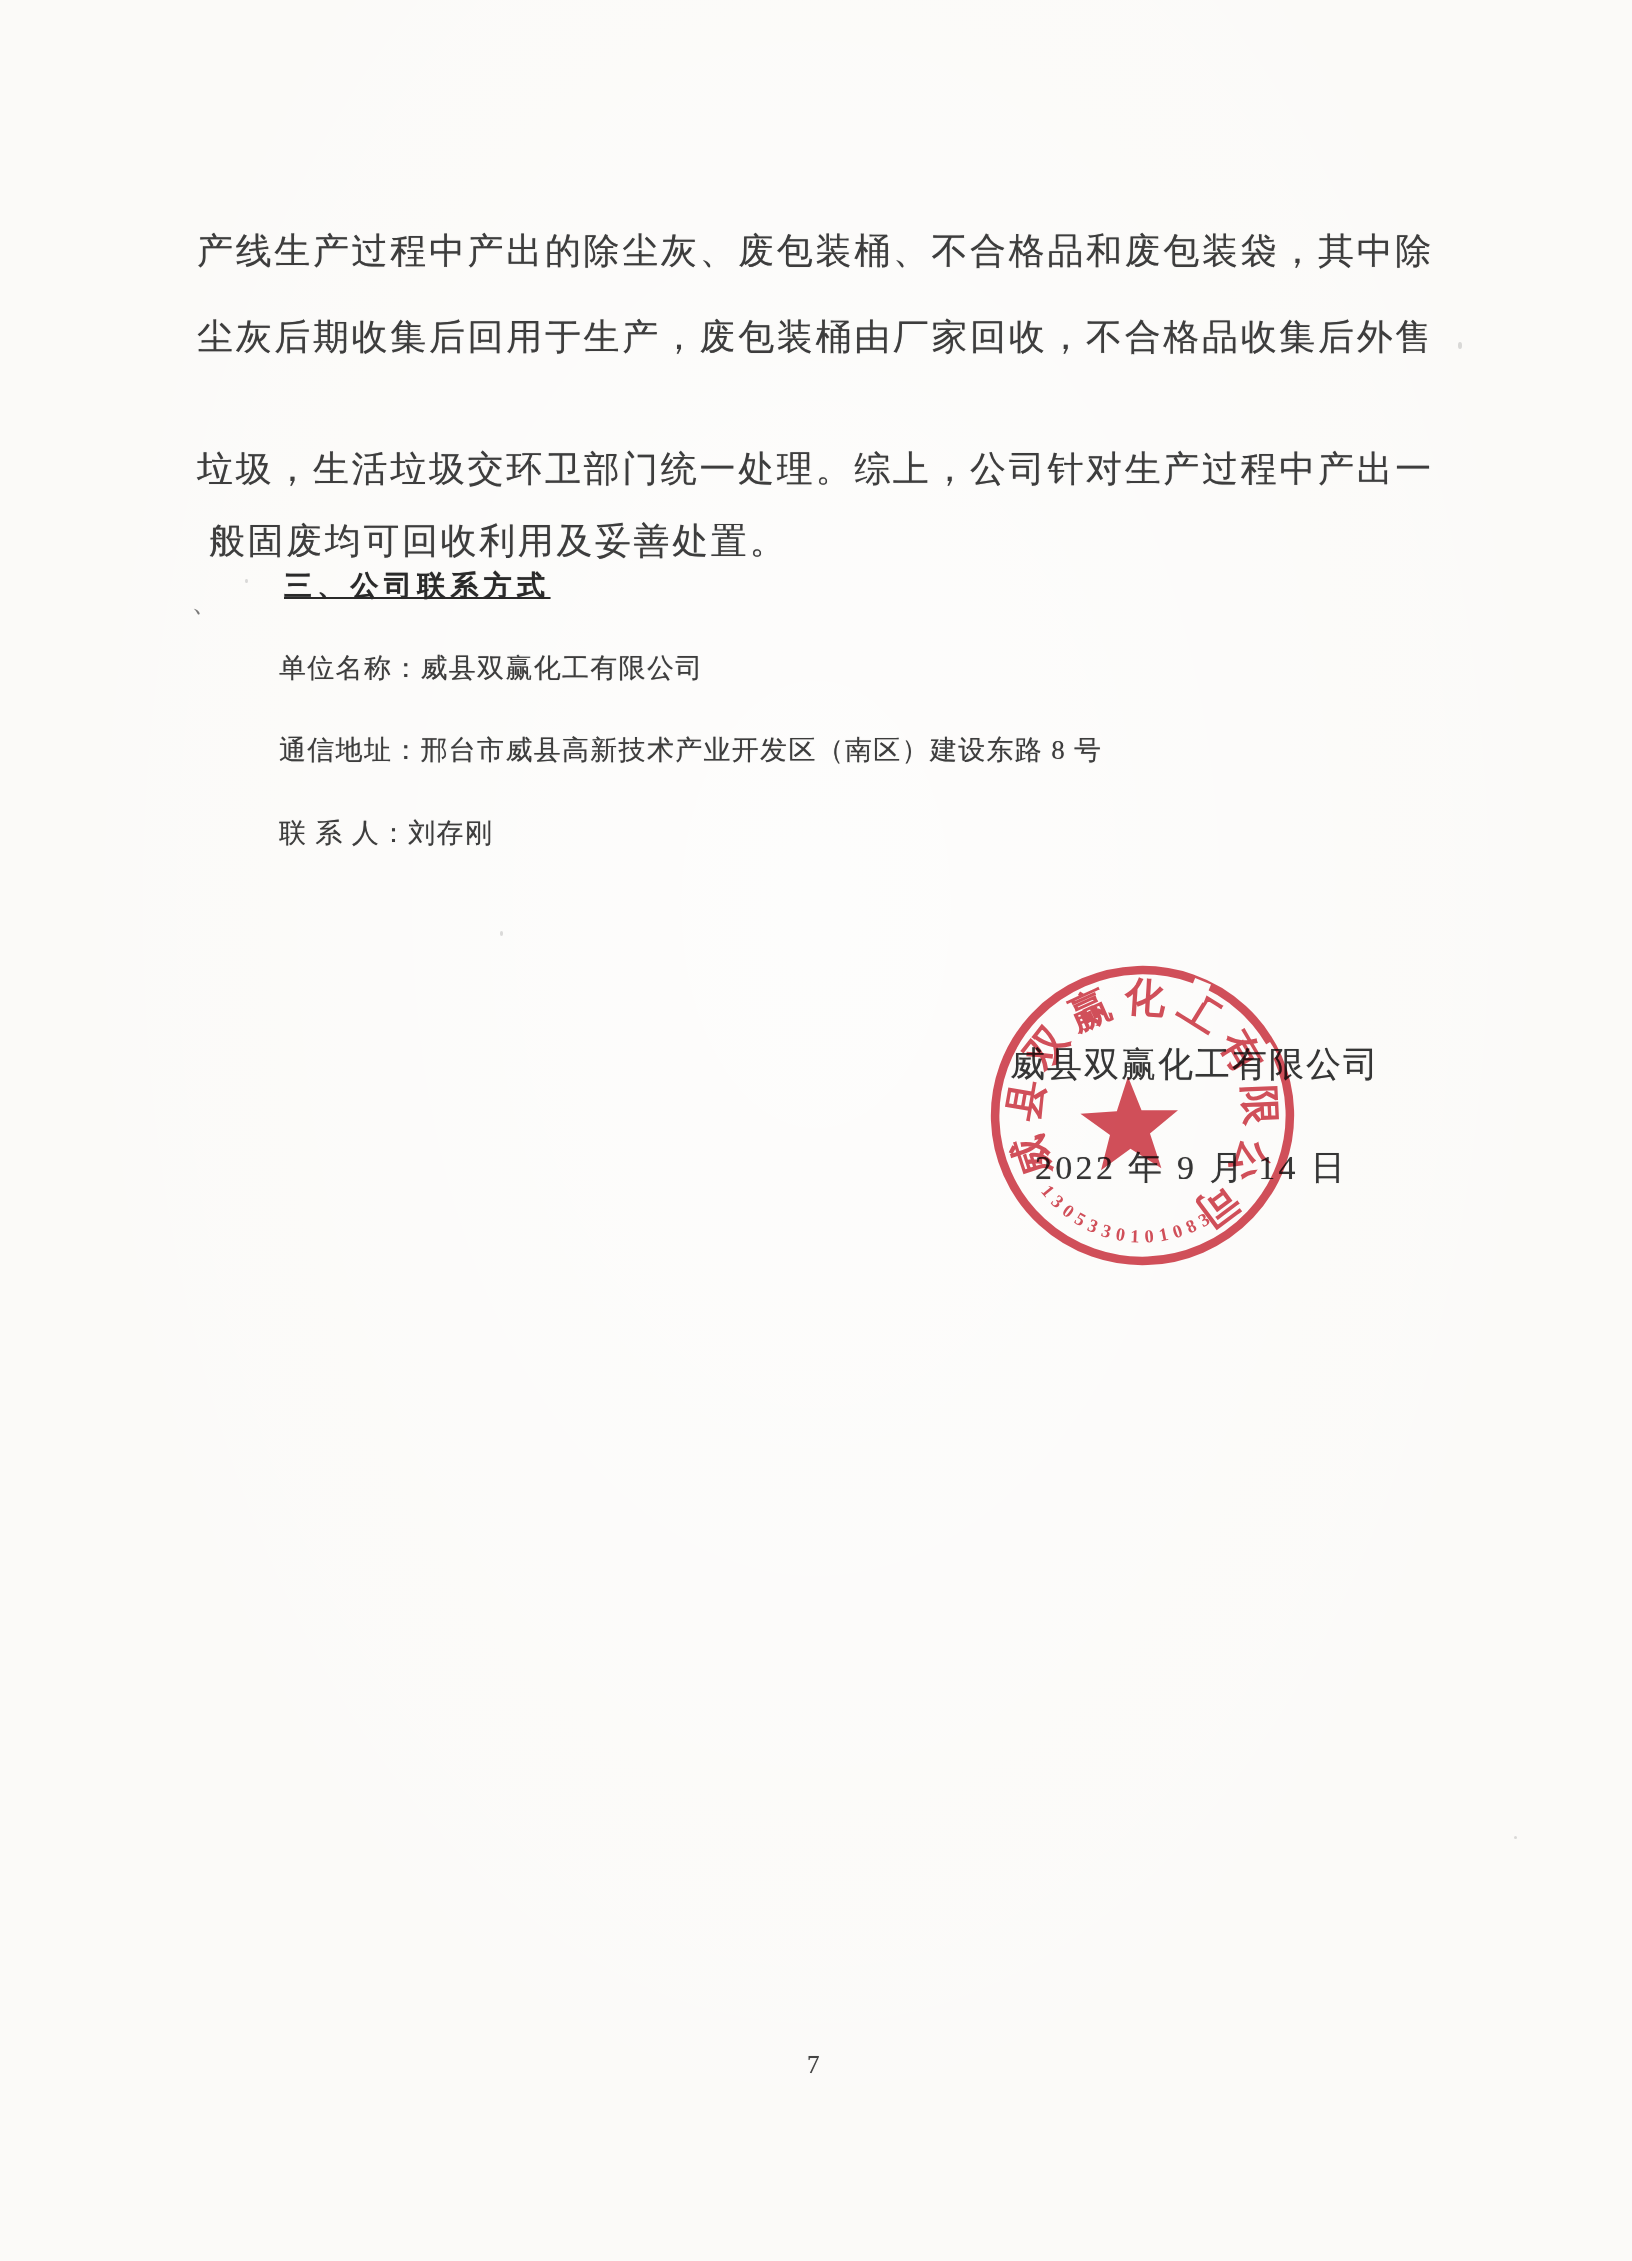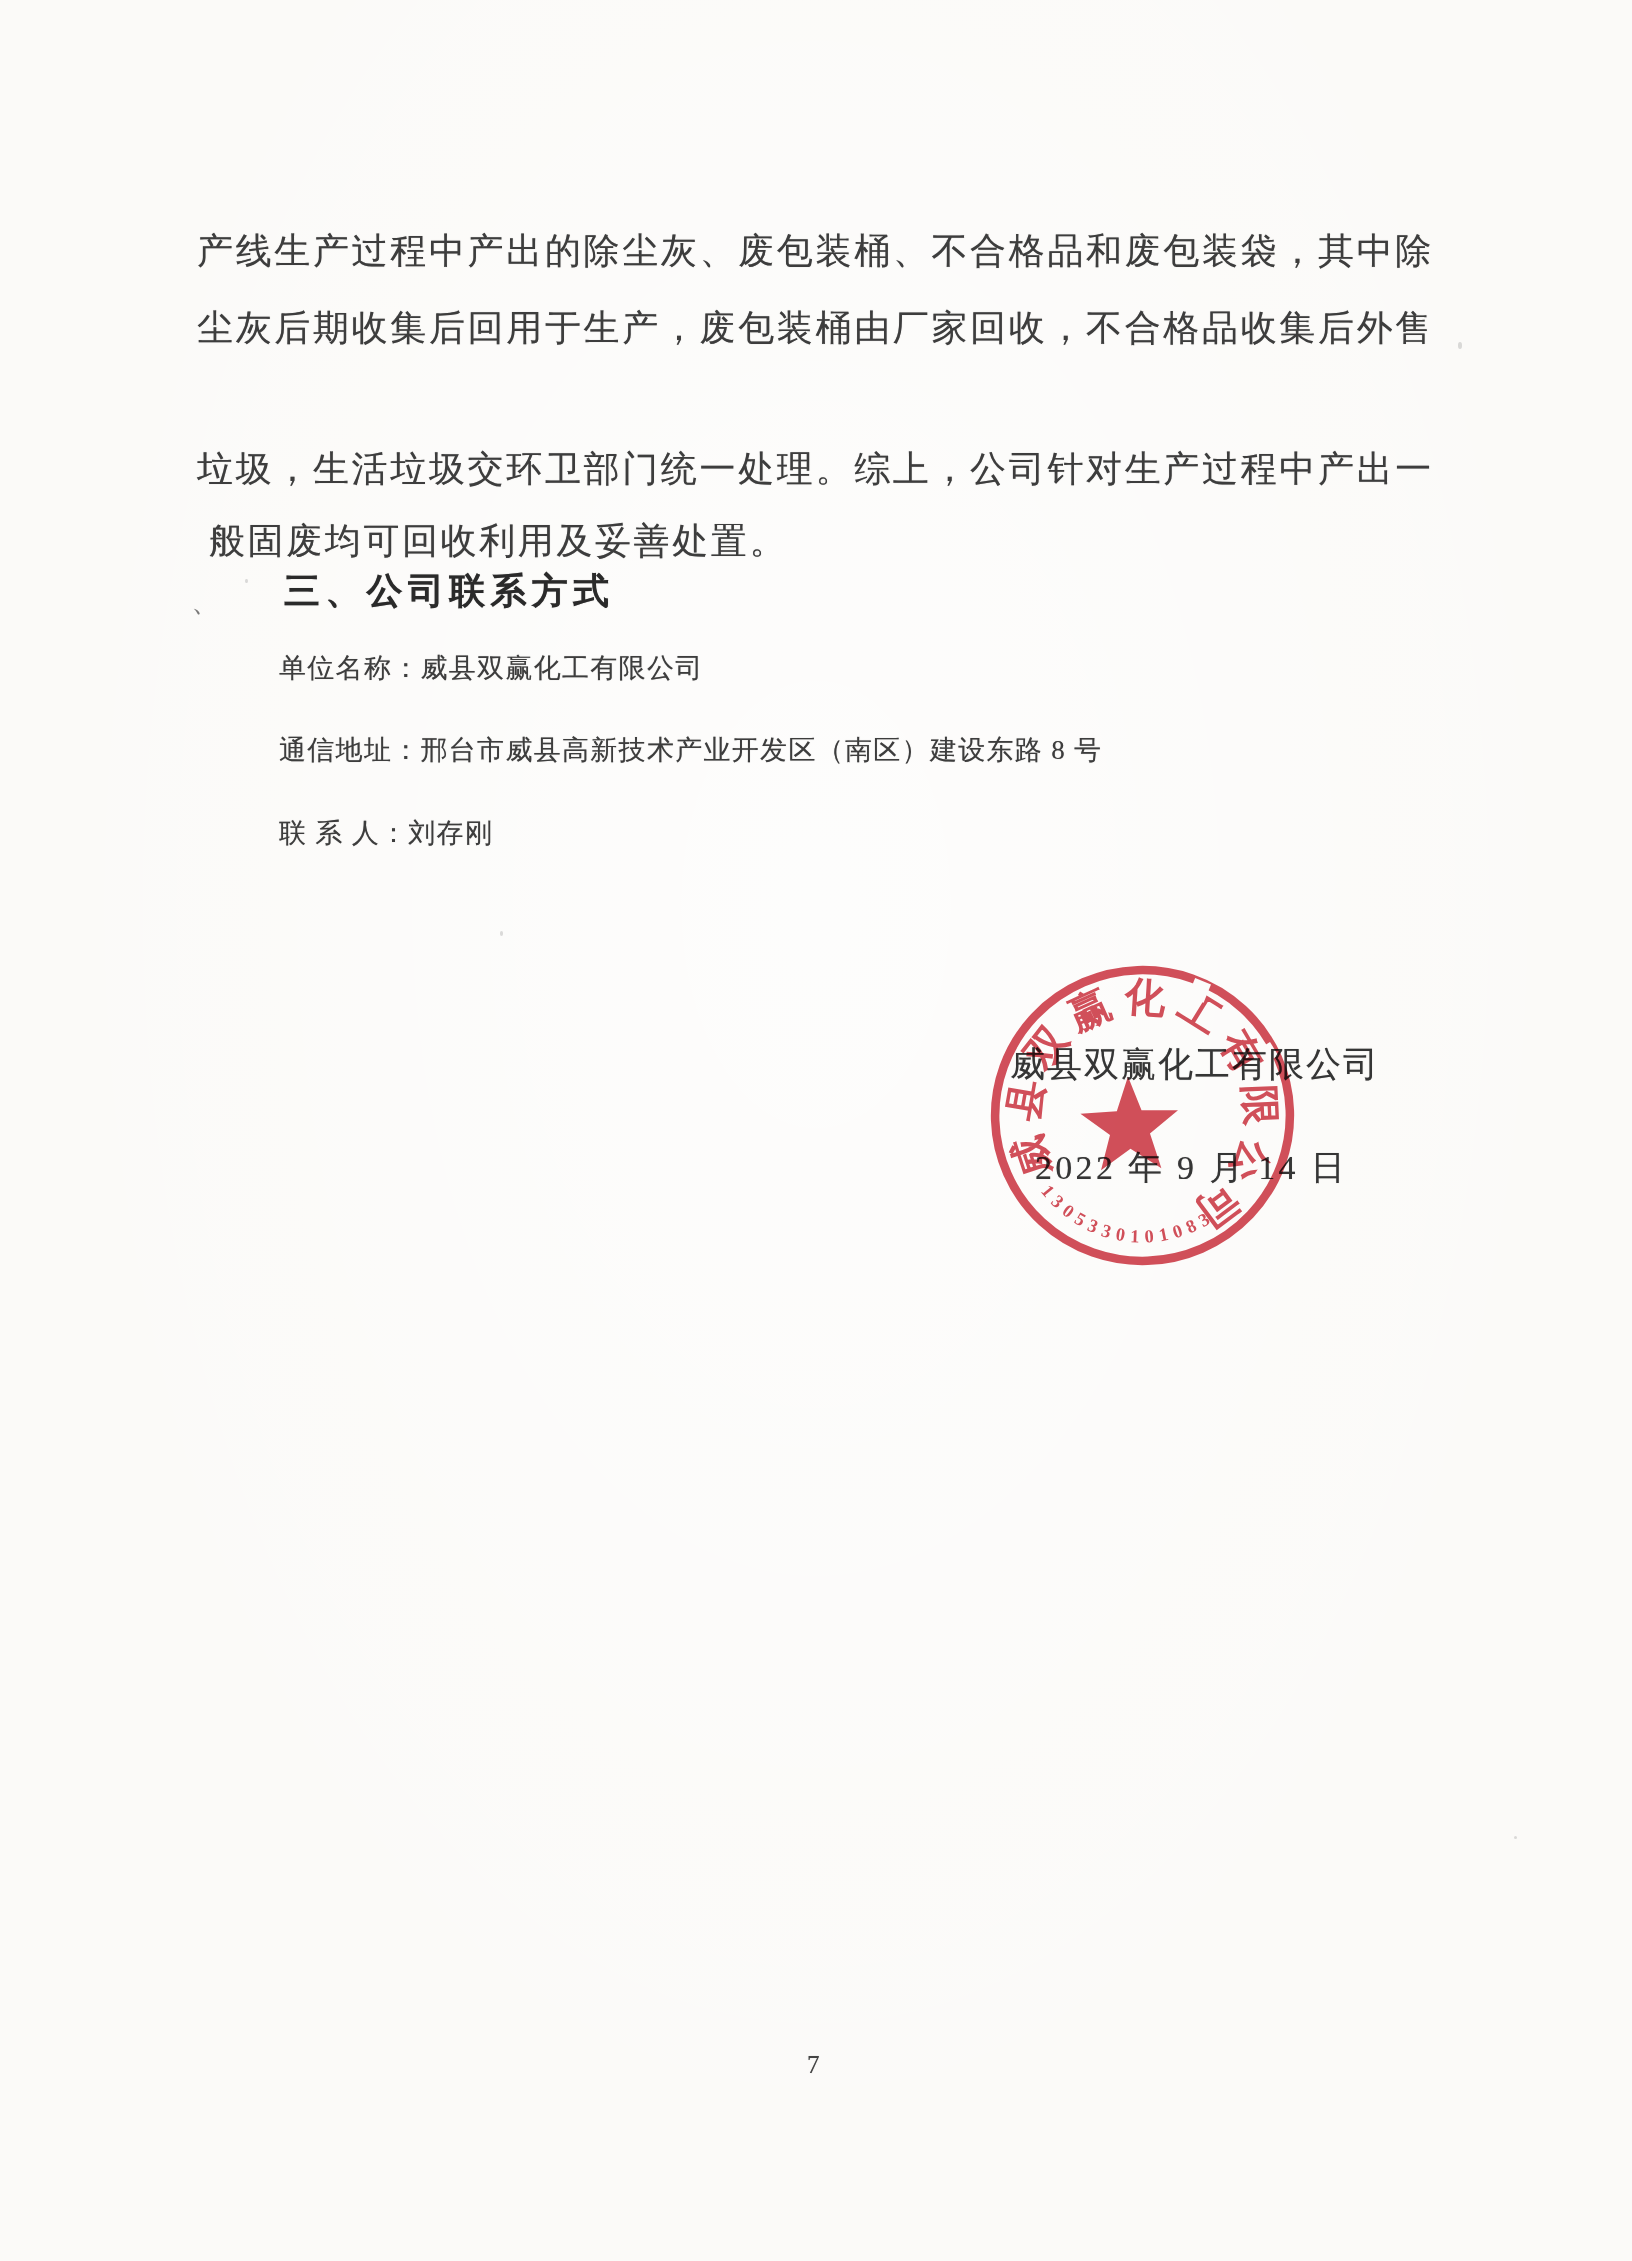--- a/index.html
+++ b/index.html
@@ -30,23 +30,24 @@
     white-space:nowrap;
     letter-spacing:0.7px;
   }
   .para-line.last{
     text-align:left;text-align-last:left;
     letter-spacing:2.6px;
     margin-left:12px;
   }
   .sec-heading{
     position:absolute;left:284px;top:567px;
-    font-size:36px;font-weight:bold;color:#2a2a2a;
+    font-size:28px;font-weight:bold;color:#2a2a2a;
     letter-spacing:5.3px;
     text-shadow:0 0 0.7px rgba(50,50,50,.6);
+    text-decoration:underline;
   }
   .stray-mark{
     position:absolute;left:191px;top:582px;
     font-size:29px;color:#5a5a5a;opacity:.8;
   }
   .contact-line{
     position:absolute;left:279px;width:1185px;
     font-size:27px;letter-spacing:1.3px;white-space:nowrap;
   }
   .contact-line .phone-group{
@@ -79,21 +80,21 @@
   .sp2{left:500px;top:931px;width:3.3px;height:4.6px;}
   .sp3{left:245px;top:579px;width:2.6px;height:4px;}
   .sp4{left:1514px;top:1836px;width:3.3px;height:3.3px;}
 </style>
 </head>
 <body>
 
 <div class="page">
 
   <div class="para-line ink-text" style="top:230px">产线生产过程中产出的除尘灰、废包装桶、不合格品和废包装袋，其中除</div>
-  <div class="para-line ink-text" style="top:307px">尘灰后期收集后回用于生产，废包装桶由厂家回收，不合格品收集后外售</div>
+  <div class="para-line ink-text" style="top:316px">尘灰后期收集后回用于生产，废包装桶由厂家回收，不合格品收集后外售</div>
   <div class="para-line ink-text" style="top:448px">垃圾，生活垃圾交环卫部门统一处理。综上，公司针对生产过程中产出一</div>
   <div class="para-line last ink-text" style="top:520px">般固废均可回收利用及妥善处置。</div>
 
   <span class="stray-mark">、</span>
 
   <div class="sec-heading">三、公司联系方式</div>
 
   <div class="contact-line ink-text" style="top:650px">
     <span>单位名称：</span><span>威县双赢化工有限公司</span>
   </div>

